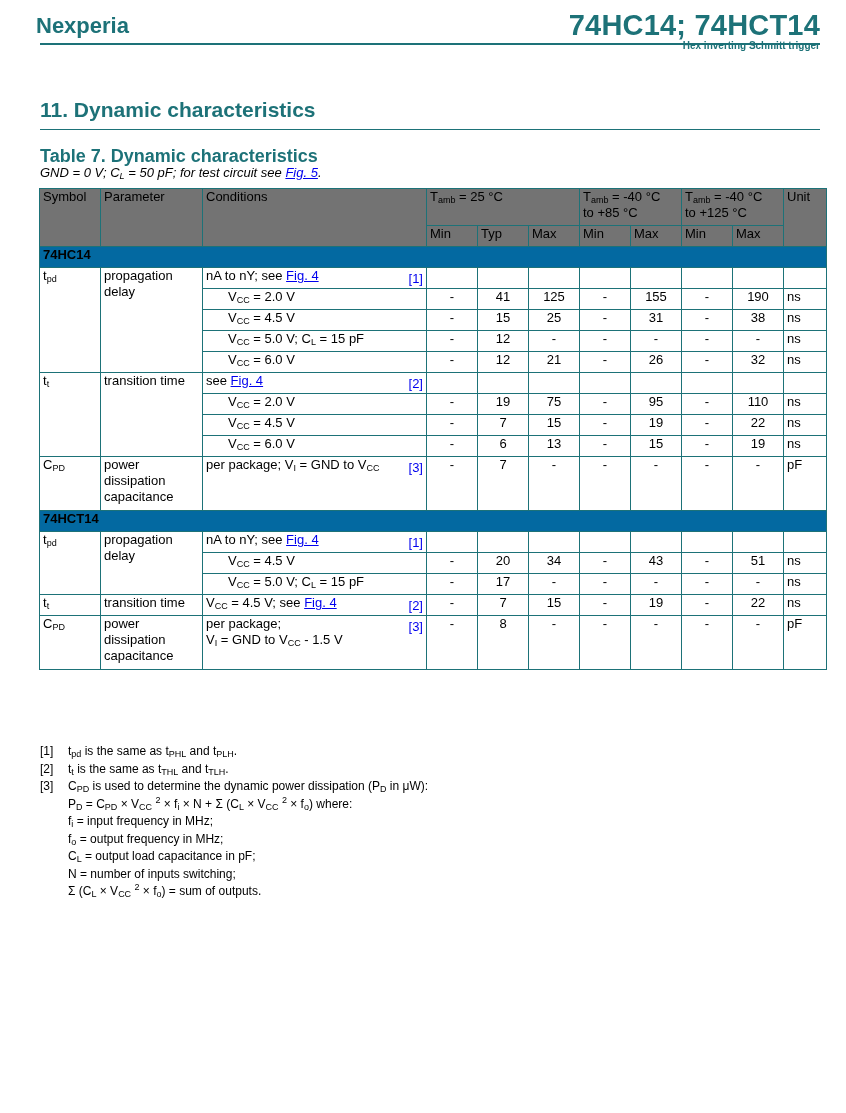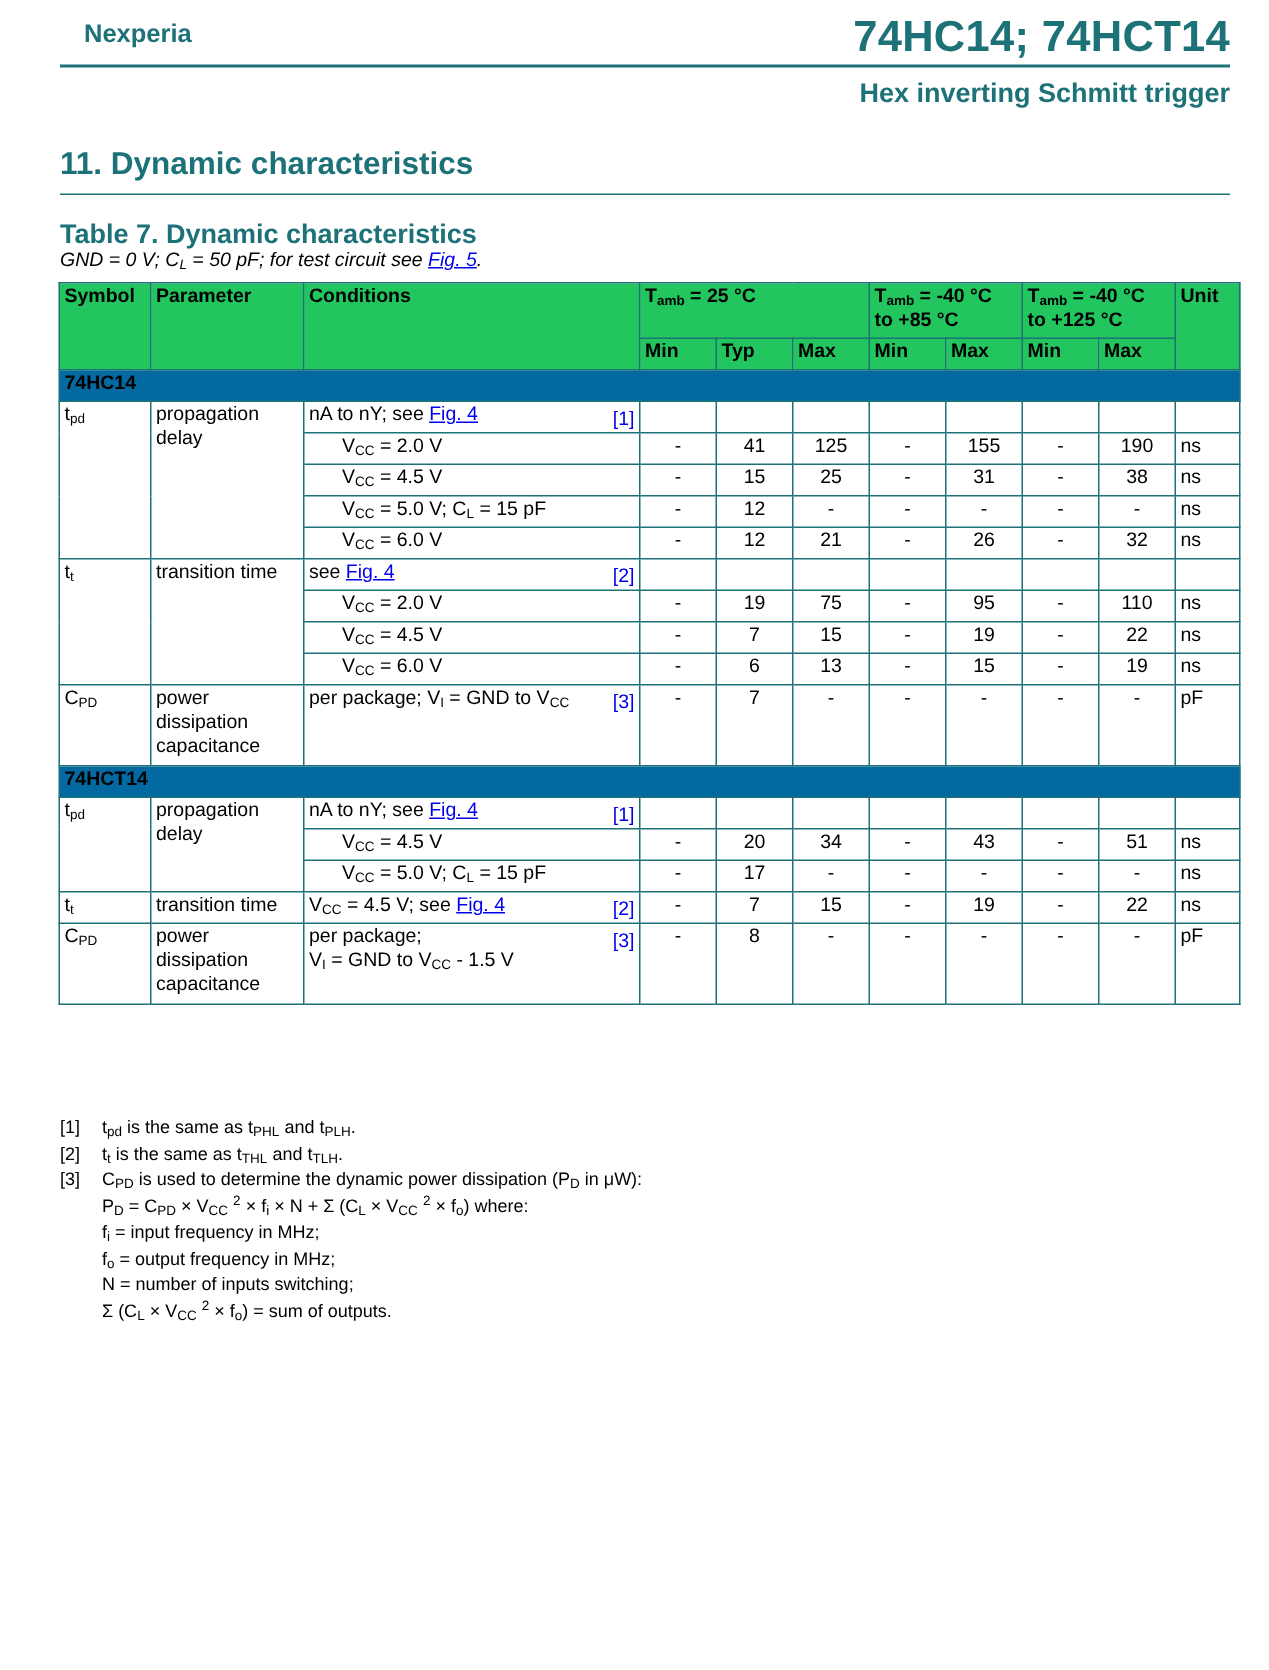--- a/index.html
+++ b/index.html
@@ -1,29 +1,29 @@
 <!DOCTYPE html>
 <html><head>
 <meta charset="utf-8">
 <style>
   html, body { margin: 0; padding: 0; background: #ffffff; }
   body { width: 846px; height: 1113px; position: relative; font-family: "Liberation Sans", sans-serif; color: #000; overflow: hidden; }
-  .brand { position: absolute; left: 56px; top: 13px; font-size: 17px; font-weight: bold; color: #1d7278; }
+  .brand { position: absolute; left: 36px; top: 13px; font-size: 22px; font-weight: bold; color: #1d7278; }
   .product { position: absolute; right: 26px; top: 9px; font-size: 29px; font-weight: bold; color: #1d7278; letter-spacing: 0.2px; }
   .rule-top { position: absolute; left: 40px; right: 26px; top: 43px; height: 2px; background: #1d7278; }
-  .subtitle { position: absolute; right: 26px; top: 52px; font-size: 18px; font-weight: bold; color: #1d7278; }
+  .subtitle { position: absolute; right: 26px; top: 40px; font-size: 10px; font-weight: bold; color: #1d7278; }
   .section-title { position: absolute; left: 40px; top: 98px; font-size: 21px; font-weight: bold; color: #1d7278; }
   .rule-sec { position: absolute; left: 40px; right: 26px; top: 129px; height: 1px; background: #1d7278; }
   .table-title { position: absolute; left: 40px; top: 146px; font-size: 18px; font-weight: bold; color: #1d7278; }
   .table-sub { position: absolute; left: 40px; top: 165px; font-size: 13px; font-style: italic; }
   a.lnk { color: #0000ee; text-decoration: underline; }
   .tbl-wrap { position: absolute; left: 39px; top: 188px; }
   table.dc { border-collapse: collapse; font-size: 13px; table-layout: fixed; }
   table.dc td, table.dc th { border: 1px solid #1d7278; padding: 0 3px; vertical-align: top; line-height: 16px; }
-  table.dc th { background: #22c55e; font-weight: bold; text-align: left; margin-top: 40px; }
+  table.dc th { background: #737373; font-weight: normal; text-align: left; margin-top: 40px; }
   table.dc th.c { text-align: left; }
   table.dc td.grp { background: #0369a1; font-weight: bold; }
   table.dc td.num { text-align: center; }
   .hrow1 th { height: 36px; padding-top: 2px; }
   .hrow2 th { height: 20px; padding-top: 3px; }
   .drow td { height: 20px; padding-top: 3px; }
   .cond-ind { padding-left: 25px !important; }
   .cond { position: relative; }
   .ref { position: absolute; right: 3px; top: 3px; color: #0000ee; }
   sub { font-size: 9px; vertical-align: -2px; line-height: 0; }
@@ -285,16 +285,17 @@
       <span><span>t</span><sub>t</sub><span> is the same as t</span><sub>THL</sub><span> and t</span><sub>TLH</sub><span>.</span></span>
     </div>
   <div class="note">
       <span class="nid">[3]</span>
       <span><span>C</span><sub>PD</sub><span> is used to determine the dynamic power dissipation (P</span><sub>D</sub><span> in μW):</span></span>
     </div>
   <div class="indent"><span>P</span><sub>D</sub><span> = C</span><sub>PD</sub><span> × V</span><sub>CC</sub> <sup>2</sup><span> × f</span><sub>i</sub><span> × N + Σ (C</span><sub>L</sub><span> × V</span><sub>CC</sub> <sup>2</sup><span> × f</span><sub>o</sub><span>) where:</span></div>
   <div id="defs">
       <div class="indent"><span>f</span><sub>i</sub><span> = input frequency in MHz;</span></div>
       <div class="indent"><span>f</span><sub>o</sub><span> = output frequency in MHz;</span></div>
+      <div class="indent"><span>C</span><sub>L</sub><span> = output load capacitance in pF;</span></div>
       <div class="indent"><span>N</span><sub></sub><span> = number of inputs switching;</span></div>
     </div>
   <div class="indent"><span>Σ (C</span><sub>L</sub><span> × V</span><sub>CC</sub> <sup>2</sup><span> × f</span><sub>o</sub><span>) = sum of outputs.</span></div>
 </div>
 
 </body></html>

